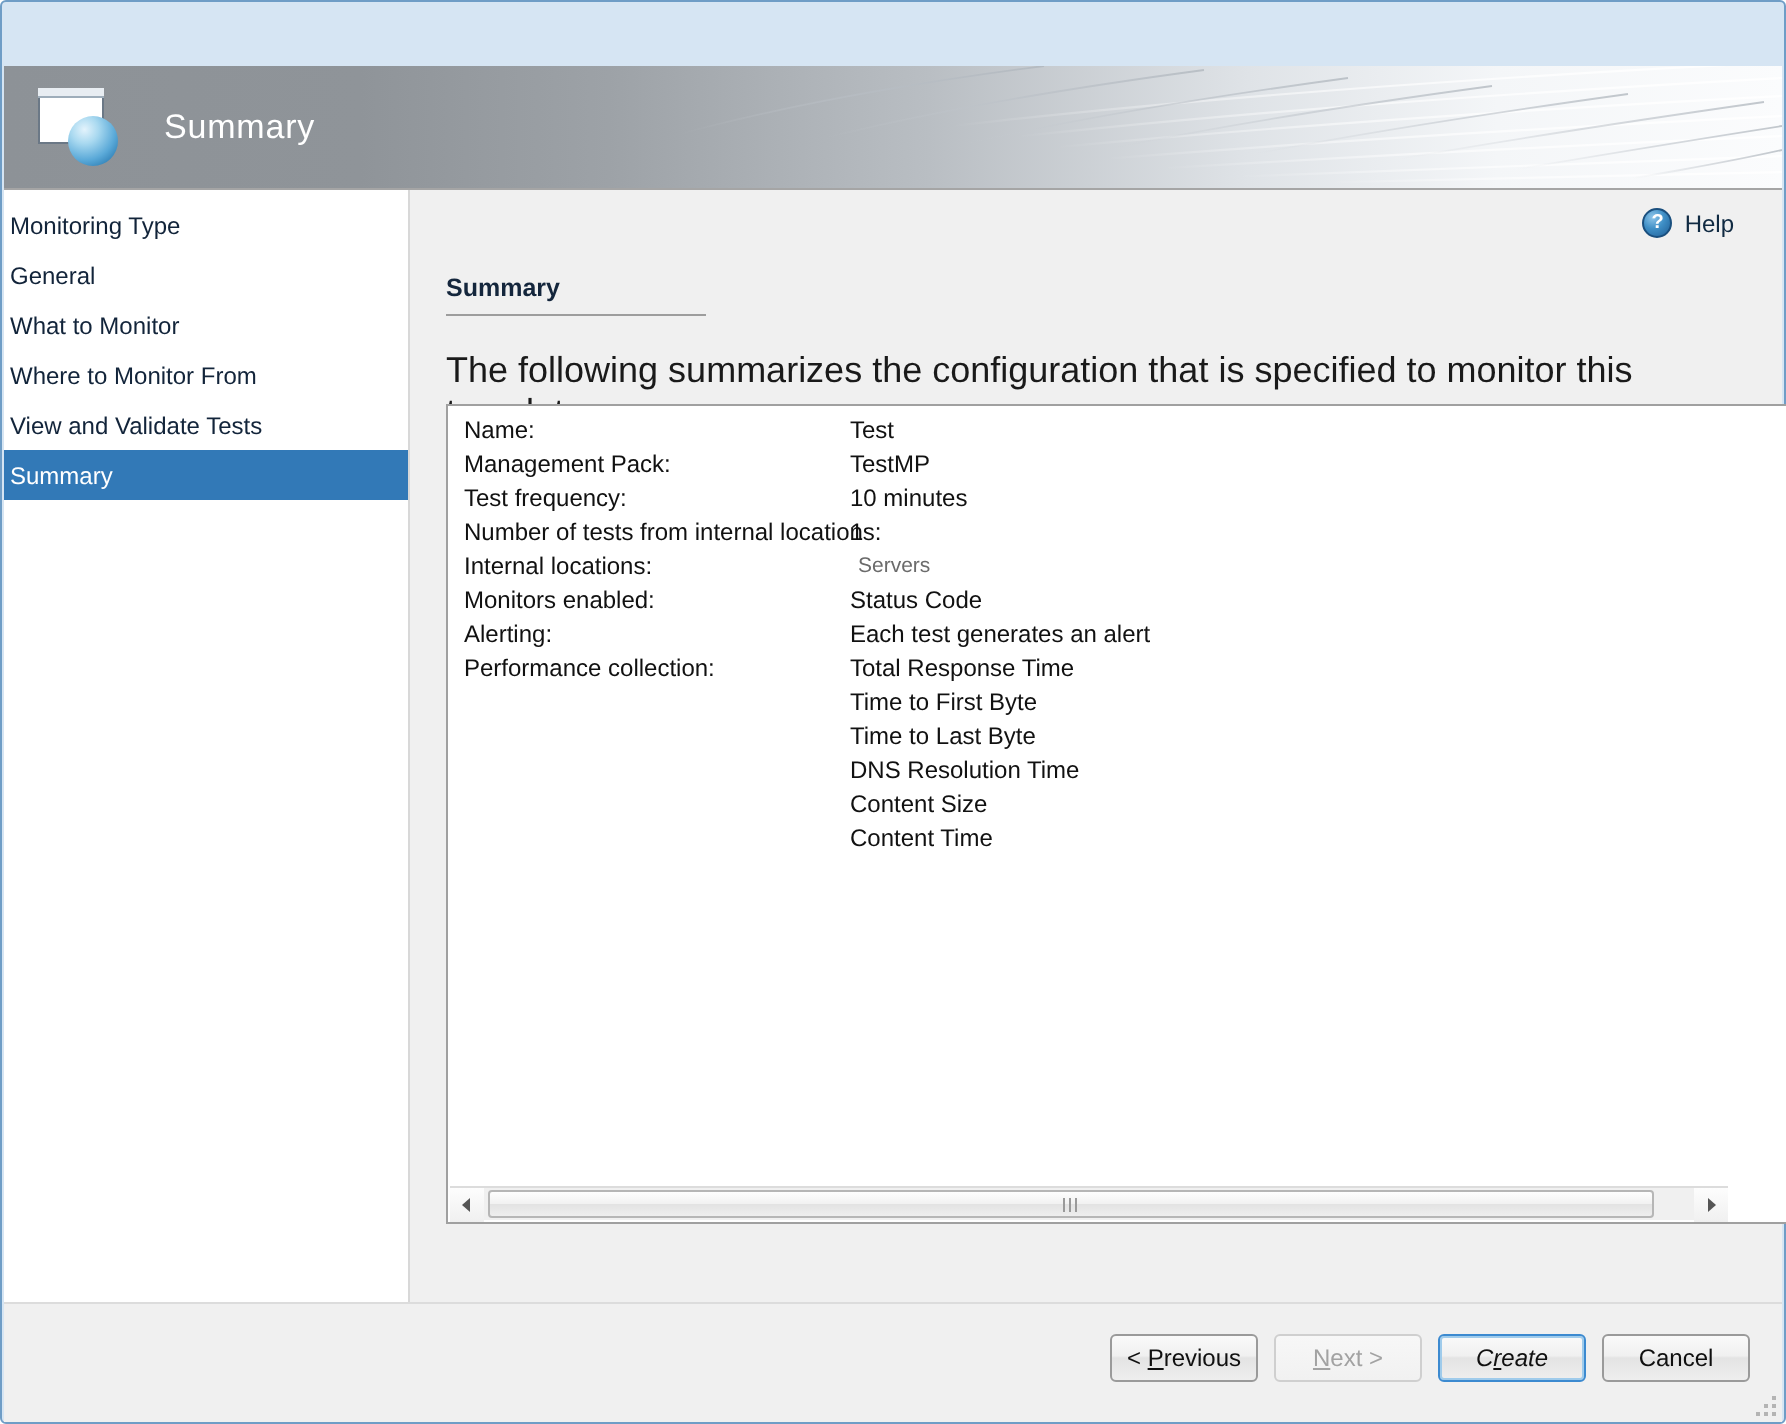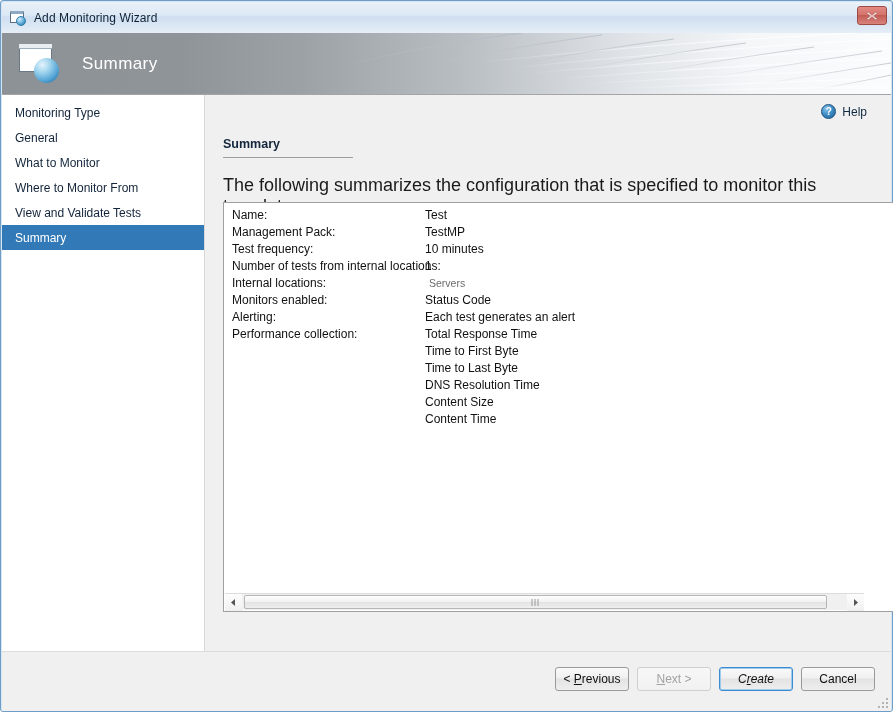--- a/index.html
+++ b/index.html
@@ -110,21 +110,21 @@
   }
   #sidebar {
     position: absolute; left: 0; top: 0;
     width: 203px; height: 556px;
     background: #ffffff;
     border-right: 1px solid #d8d8d8;
   }
   .nav-item {
     height: 25px;
     display: flex; align-items: center;
-    padding-left: 13px;
+    padding-left: 3px;
     font-size: 12px; color: #12243a;
     cursor: pointer;
   }
   .nav-item:first-child { margin-top: 5px; }
   .nav-item.selected {
     background: #3279b7;
     color: #ffffff;
   }
 
   #content {
@@ -255,32 +255,20 @@
   }
   #resize-grip i {
     position: absolute; width: 2px; height: 2px; background: #b4b4b4;
   }
 </style>
 </head>
 <body>
 
 <div id="window">
 
-  <div id="titlebar">
-    <div id="titlebar-icon">
-      <div class="winicon-page"></div>
-      <div class="winicon-ball"></div>
-    </div>
-    <div id="titlebar-text">Add Monitoring Wizard</div>
-    <div id="close-button">
-      <svg width="12" height="10" viewBox="0 0 12 10">
-        <path d="M2 1 L6 4.5 L10 1 L11.2 2.2 L7.4 5 L11.2 7.8 L10 9 L6 5.6 L2 9 L0.8 7.8 L4.6 5 L0.8 2.2 Z" fill="#ffffff" stroke="#8c3b36" stroke-width="0.4"></path>
-      </svg>
-    </div>
-  </div>
 
   <div id="banner">
     <svg id="banner-mesh" viewBox="0 0 889 61" preserveAspectRatio="none">
       <defs>
         <linearGradient id="meshFade" x1="0" y1="0" x2="1" y2="0">
           <stop offset="0.35" stop-color="#ffffff" stop-opacity="0"></stop>
           <stop offset="0.62" stop-color="#ffffff" stop-opacity="0.55"></stop>
           <stop offset="1" stop-color="#ffffff" stop-opacity="0.95"></stop>
         </linearGradient>
         <linearGradient id="meshFade2" x1="0" y1="0" x2="1" y2="0">

